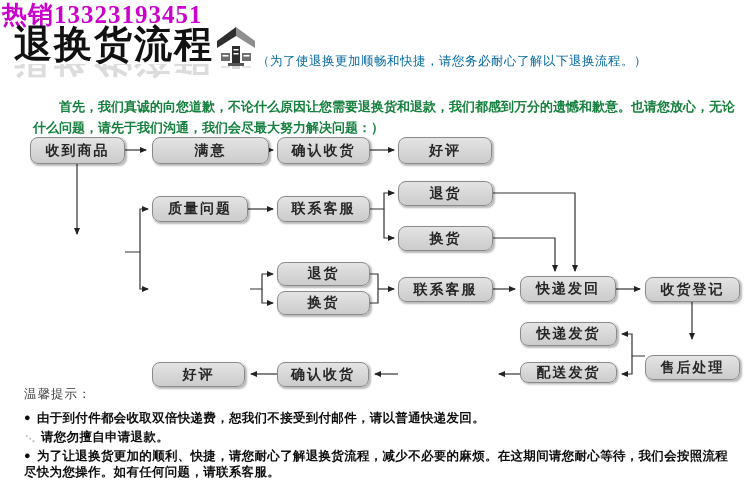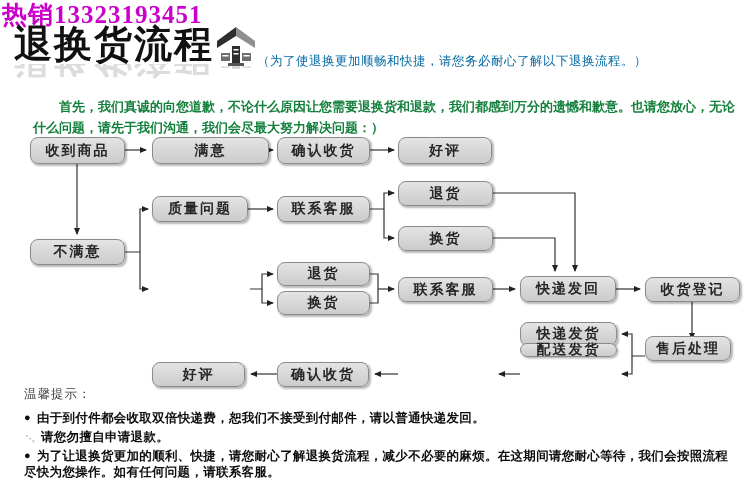--- a/index.html
+++ b/index.html
@@ -125,31 +125,30 @@
     </g>
   </svg>
 <div class="node" style="left: 30px; top: 137px; width: 95px; height: 27px;">收到商品</div>
     <div class="node" style="left: 152px; top: 137px; width: 117px; height: 27px;">满意</div>
     <div class="node" style="left: 277px; top: 137px; width: 93px; height: 27px;">确认收货</div>
     <div class="node" style="left: 398px; top: 137px; width: 94px; height: 27px;">好评</div>
     <div class="node" style="left: 152px; top: 196px; width: 96px; height: 26px;">质量问题</div>
     <div class="node" style="left: 277px; top: 196px; width: 93px; height: 26px;">联系客服</div>
     <div class="node" style="left: 398px; top: 181px; width: 95px; height: 25px;">退货</div>
     <div class="node" style="left: 398px; top: 226px; width: 95px; height: 25px;">换货</div>
-    <div class="node" style="left: 30px; top: 239px; width: 95px; height: 26px;">不满意</div>
     <div class="node" style="left: 277px; top: 262px; width: 93px; height: 24px;">退货</div>
     <div class="node" style="left: 277px; top: 291px; width: 93px; height: 24px;">换货</div>
     <div class="node" style="left: 398px; top: 277px; width: 95px; height: 25px;">联系客服</div>
     <div class="node" style="left: 520px; top: 276px; width: 96px; height: 26px;">快递发回</div>
     <div class="node" style="left: 645px; top: 277px; width: 95px; height: 25px;">收货登记</div>
     <div class="node" style="left: 520px; top: 322px; width: 97px; height: 24px;">快递发货</div>
-    <div class="node" style="left: 645px; top: 336px; width: 86px; height: 25px; text-align: right;">售后处理</div>
+    <div class="node" style="left: 645px; top: 355px; width: 95px; height: 25px; text-align: right;">售后处理</div>
     <div class="node" style="left: 152px; top: 362px; width: 93px; height: 25px;">好评</div>
     <div class="node" style="left: 277px; top: 362px; width: 92px; height: 25px;">确认收货</div>
-    <div class="node" style="left: 520px; top: 343px; width: 97px; height: 14px;">配送发货</div>
+    <div class="node" style="left: 520px; top: 362px; width: 97px; height: 21px;">配送发货</div>
   </div>
 
 <div class="notes">
   <p class="notes-title">温馨提示：</p>
   <p class="note-line"><span class="bullet">●</span><span>由于到付件都会收取双倍快递费，恕我们不接受到付邮件，请以普通快递发回。</span></p>
   <p class="note-line note-sub"><span class="faint-mark">⋱</span><span>请您勿擅自申请退款。</span></p>
   <p class="note-line"><span class="bullet">●</span><span>为了让退换货更加的顺利、快捷，请您耐心了解退换货流程，减少不必要的麻烦。在这期间请您耐心等待，我们会按照流程尽快为您操作。如有任何问题，请联系客服。</span></p>
 </div>
 
 </body></html>

